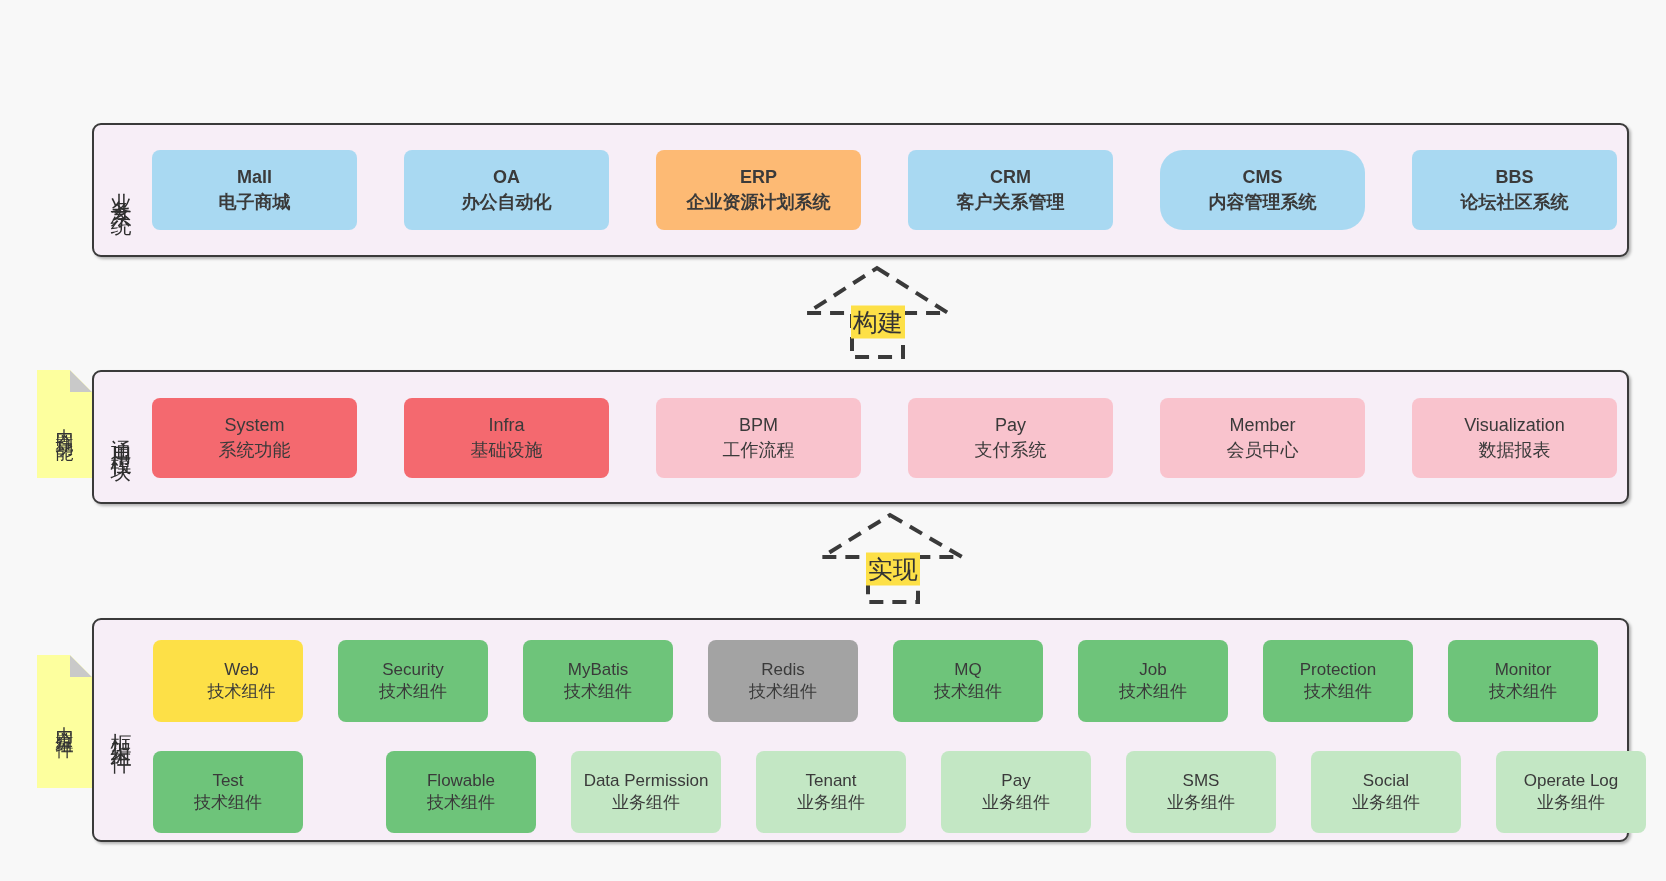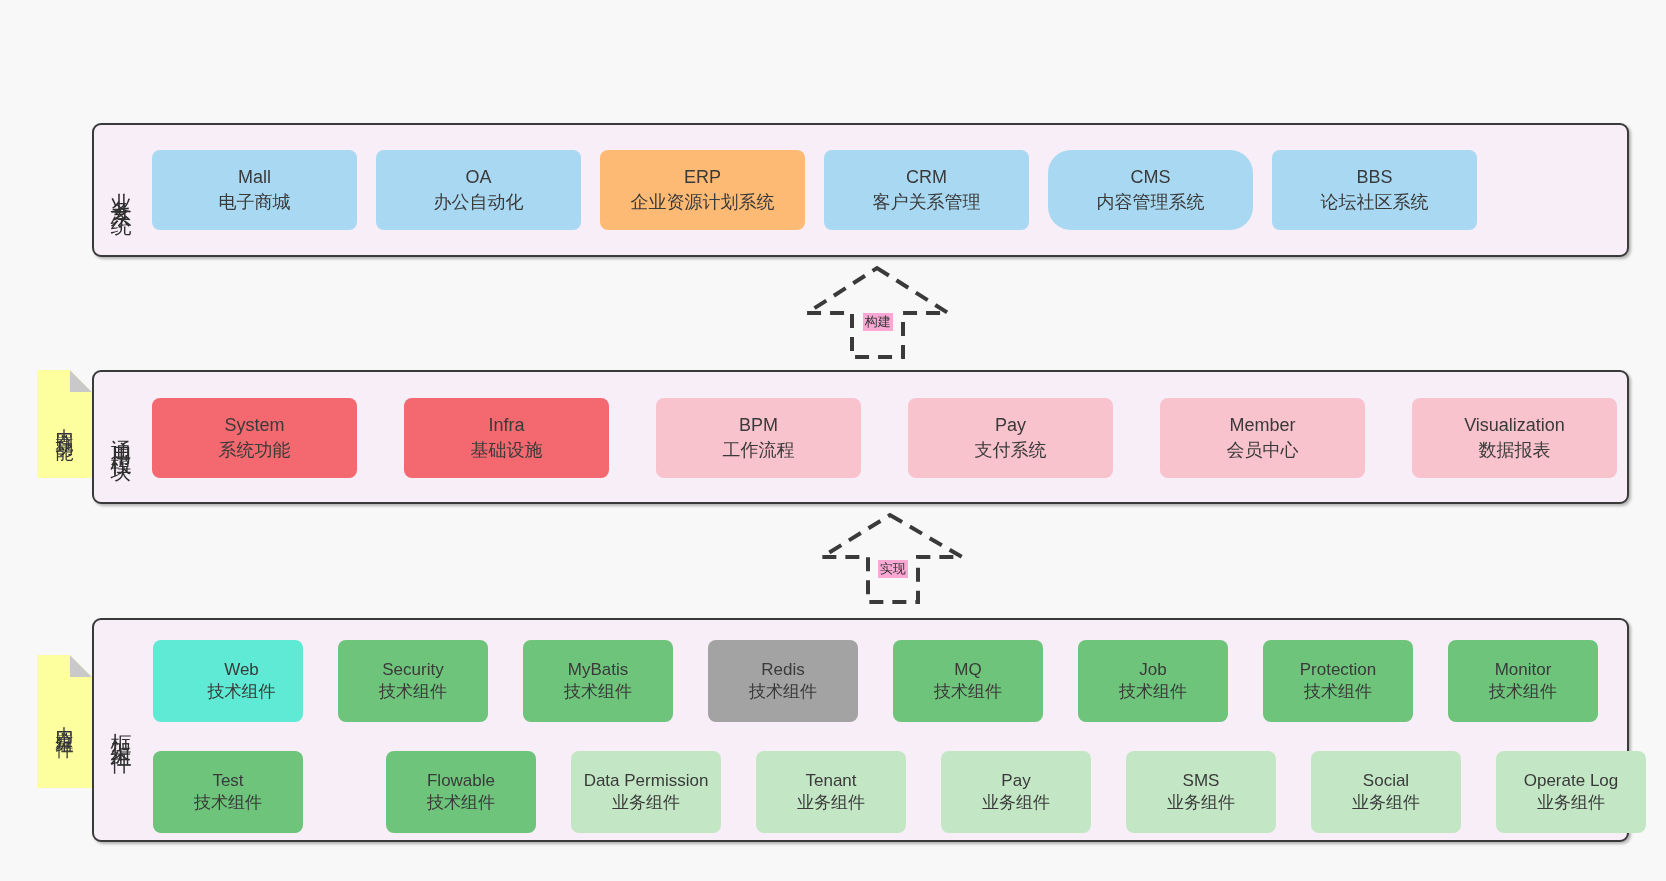--- a/index.html
+++ b/index.html
@@ -36,21 +36,21 @@
     writing-mode:vertical-rl;
     text-orientation:upright;
     font-size:21px;
     letter-spacing:7px;
     color:#2e2e2e;
     white-space:nowrap;
   }
 
   
   .row{position:absolute;display:flex;}
-  #layer-business .row{top:25px;left:58px;gap:19px;}
+  #layer-business .row{top:25px;left:58px;gap:47px;font-weight:bold;}
   #layer-modules .row{top:26px;left:58px;gap:47px;}
   #layer-framework .row-1{top:20px;left:59px;gap:35px;}
   #layer-framework .row-2{top:131px;left:59px;gap:35px;}
 
   .box{
     border-radius:8px;
     display:flex;flex-direction:column;
     justify-content:center;align-items:center;
     text-align:center;
     color:#3a3a3a;
@@ -89,22 +89,22 @@
 
   
   .arrow{position:absolute;width:158px;height:102px;}
   #arrow-build{left:798px;top:260px;}
   #arrow-implement{left:813px;top:507px;}
   .arrow svg{position:absolute;left:0;top:0;}
   .arrow-label{
     position:absolute;
     left:50.5%;top:61%;
     transform:translate(-50%,-50%);
-    background:#f9a8d4;
-    font-size:13px;
+    background:#fde047;
+    font-size:25px;
     padding:0 2px;
     color:#333;
     white-space:nowrap;
   }
 </style>
 </head>
 <body>
 
 <div id="stage">
 
@@ -187,21 +187,21 @@
   <div class="arrow" id="arrow-implement">
     <svg width="158" height="102" viewBox="0 0 158 102">
       <polygon points="77,8 149,50 105,50 105,95 55,95 55,50 9,50" fill="none" stroke="#3a3a3a" stroke-width="4" stroke-dasharray="14 9"></polygon>
     </svg>
     <span class="arrow-label">实现</span>
   </div>
 
   <section class="layer" id="layer-framework">
     <div class="layer-label">框架组件</div>
     <div class="row row-1">
-      <div class="box box-sm" style="background: #5eead4; padding-left: 32px;">
+      <div class="box box-sm" style="background: #fde047; padding-left: 32px;">
         <span>Web</span>
         <span>技术组件</span>
       </div>
       <div class="box box-sm" style="background: rgb(110, 196, 122);">
         <span>Security</span>
         <span>技术组件</span>
       </div>
       <div class="box box-sm" style="background: rgb(110, 196, 122);">
         <span>MyBatis</span>
         <span>技术组件</span>

